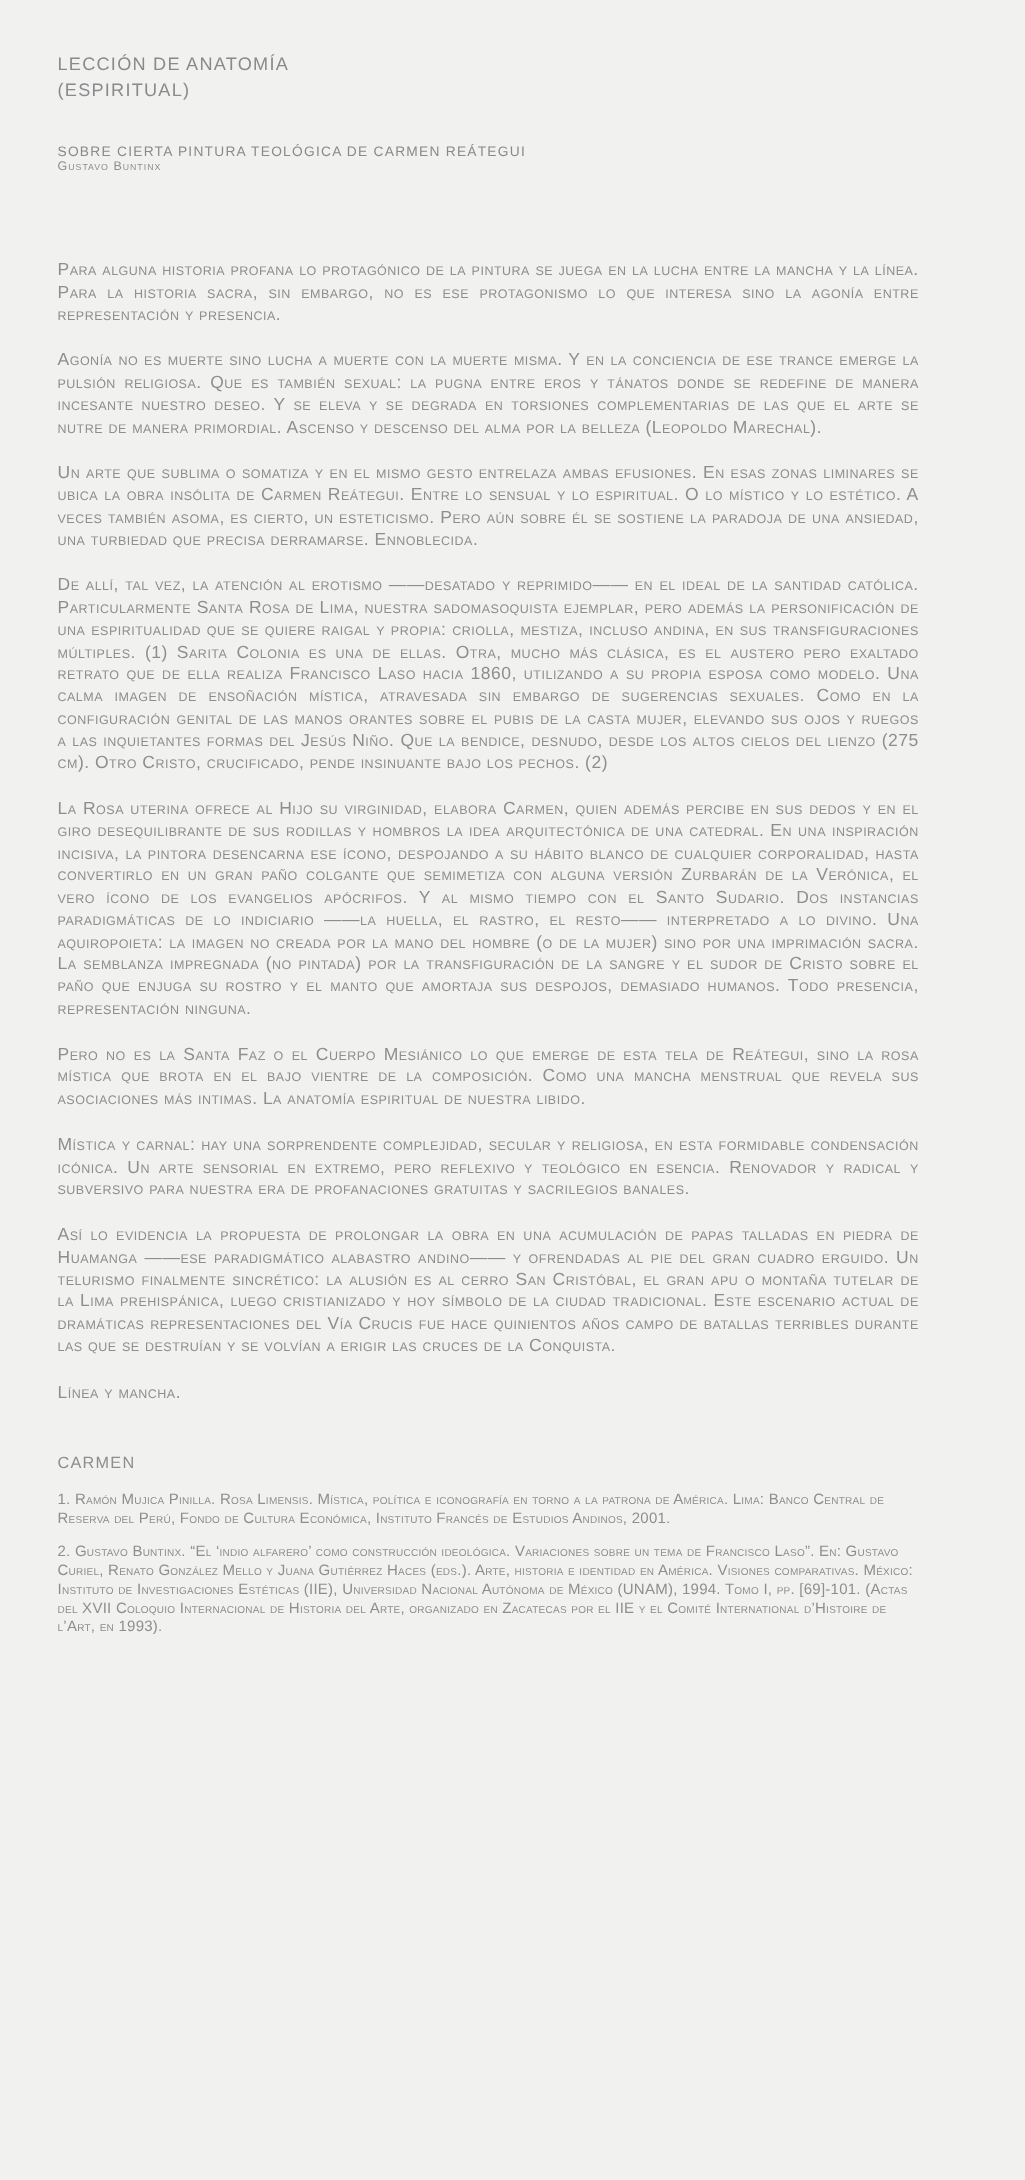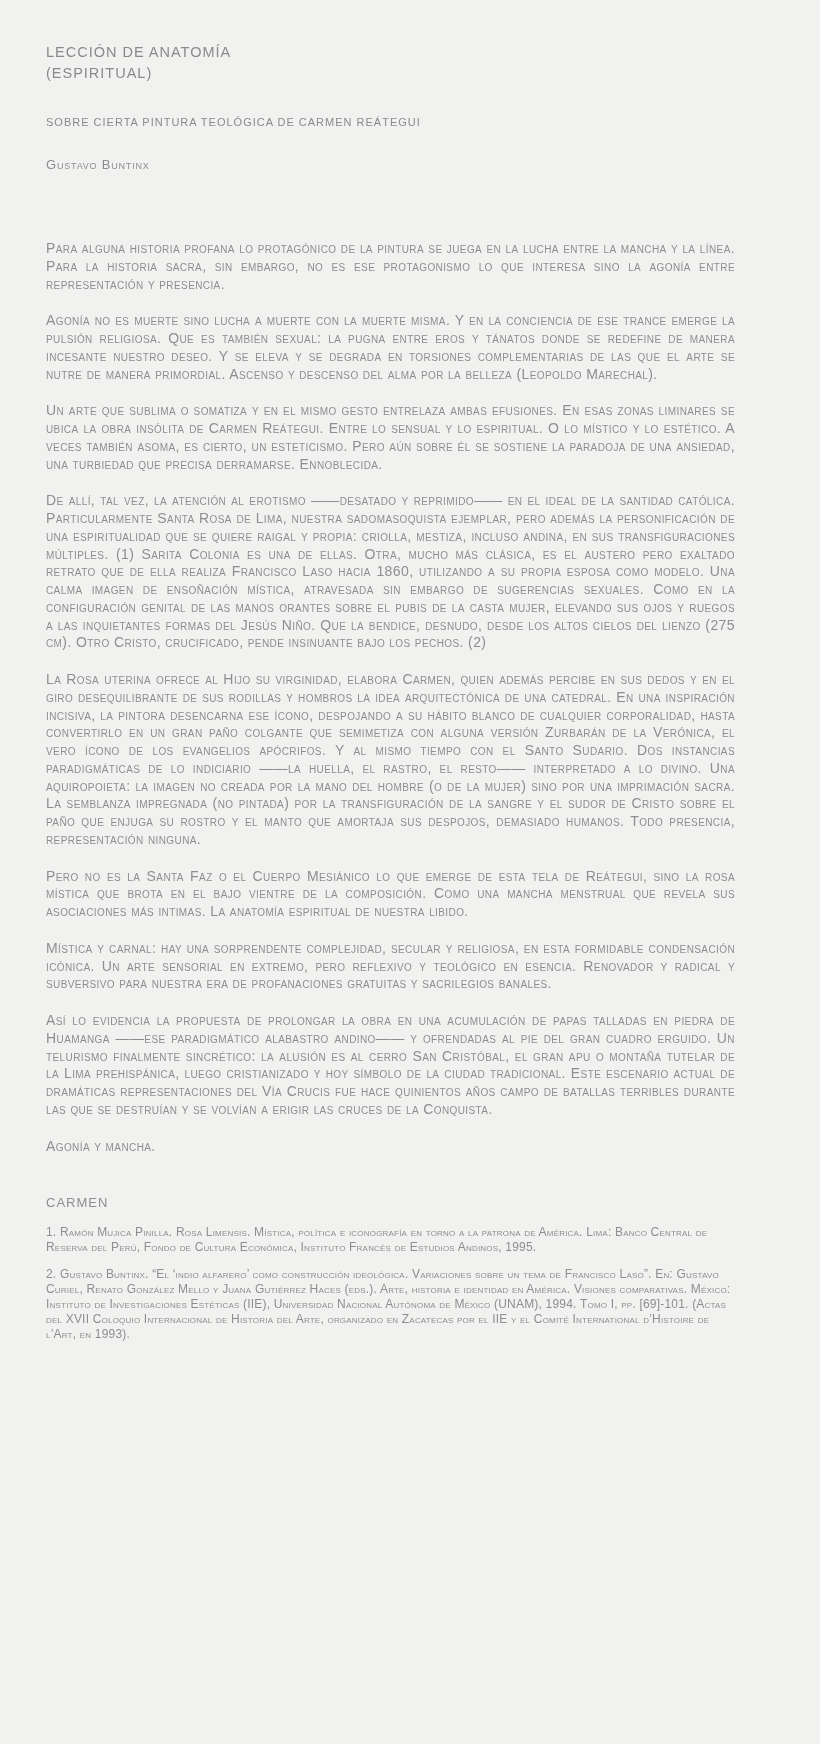--- a/index.html
+++ b/index.html
@@ -30,25 +30,24 @@
     font-weight:400;
     margin:0;
   }
   .subtitle{
     font-size:11px;
     letter-spacing:1px;
     color:var(--heading);
     margin-top:32px;
   }
   .author{
-    font-size:13px;
+    font-size:10px;
     font-variant:small-caps;
     letter-spacing:0.8px;
     color:var(--text);
-    margin-top:29px;
   }
   .article{
     margin-top:68px;
   }
   .article p{
     margin:0 0 19px 0;
     font-size:14px;
     line-height:17.75px;
     letter-spacing:0.4px;
     font-variant:small-caps;
@@ -90,22 +89,22 @@
 
   <main class="article">
     <p>Para alguna historia profana lo protagónico de la pintura se juega en la lucha entre la mancha y la línea. Para la historia sacra, sin embargo, no es ese protagonismo lo que interesa sino la agonía entre representación y presencia.</p>
     <p>Agonía no es muerte sino lucha a muerte con la muerte misma. Y en la conciencia de ese trance emerge la pulsión religiosa. Que es también sexual: la pugna entre eros y tánatos donde se redefine de manera incesante nuestro deseo. Y se eleva y se degrada en torsiones complementarias de las que el arte se nutre de manera primordial. Ascenso y descenso del alma por la belleza (Leopoldo Marechal).</p>
     <p>Un arte que sublima o somatiza y en el mismo gesto entrelaza ambas efusiones. En esas zonas liminares se ubica la obra insólita de Carmen Reátegui. Entre lo sensual y lo espiritual. O lo místico y lo estético. A veces también asoma, es cierto, un esteticismo. Pero aún sobre él se sostiene la paradoja de una ansiedad, una turbiedad que precisa derramarse. Ennoblecida.</p>
     <p>De allí, tal vez, la atención al erotismo ——desatado y reprimido—— en el ideal de la santidad católica. Particularmente Santa Rosa de Lima, nuestra sadomasoquista ejemplar, pero además la personificación de una espiritualidad que se quiere raigal y propia: criolla, mestiza, incluso andina, en sus transfiguraciones múltiples. (1) Sarita Colonia es una de ellas. Otra, mucho más clásica, es el austero pero exaltado retrato que de ella realiza Francisco Laso hacia 1860, utilizando a su propia esposa como modelo. Una calma imagen de ensoñación mística, atravesada sin embargo de sugerencias sexuales. Como en la configuración genital de las manos orantes sobre el pubis de la casta mujer, elevando sus ojos y ruegos a las inquietantes formas del Jesús Niño. Que la bendice, desnudo, desde los altos cielos del lienzo (275 cm). Otro Cristo, crucificado, pende insinuante bajo los pechos. (2)</p>
     <p>La Rosa uterina ofrece al Hijo su virginidad, elabora Carmen, quien además percibe en sus dedos y en el giro desequilibrante de sus rodillas y hombros la idea arquitectónica de una catedral. En una inspiración incisiva, la pintora desencarna ese ícono, despojando a su hábito blanco de cualquier corporalidad, hasta convertirlo en un gran paño colgante que semimetiza con alguna versión Zurbarán de la Verónica, el vero ícono de los evangelios apócrifos. Y al mismo tiempo con el Santo Sudario. Dos instancias paradigmáticas de lo indiciario ——la huella, el rastro, el resto—— interpretado a lo divino. Una aquiropoieta: la imagen no creada por la mano del hombre (o de la mujer) sino por una imprimación sacra. La semblanza impregnada (no pintada) por la transfiguración de la sangre y el sudor de Cristo sobre el paño que enjuga su rostro y el manto que amortaja sus despojos, demasiado humanos. Todo presencia, representación ninguna.</p>
     <p>Pero no es la Santa Faz o el Cuerpo Mesiánico lo que emerge de esta tela de Reátegui, sino la rosa mística que brota en el bajo vientre de la composición. Como una mancha menstrual que revela sus asociaciones más intimas. La anatomía espiritual de nuestra libido.</p>
     <p>Mística y carnal: hay una sorprendente complejidad, secular y religiosa, en esta formidable condensación icónica. Un arte sensorial en extremo, pero reflexivo y teológico en esencia. Renovador y radical y subversivo para nuestra era de profanaciones gratuitas y sacrilegios banales.</p>
     <p>Así lo evidencia la propuesta de prolongar la obra en una acumulación de papas talladas en piedra de Huamanga ——ese paradigmático alabastro andino—— y ofrendadas al pie del gran cuadro erguido. Un telurismo finalmente sincrético: la alusión es al cerro San Cristóbal, el gran apu o montaña tutelar de la Lima prehispánica, luego cristianizado y hoy símbolo de la ciudad tradicional. Este escenario actual de dramáticas representaciones del Vía Crucis fue hace quinientos años campo de batallas terribles durante las que se destruían y se volvían a erigir las cruces de la Conquista.</p>
-    <p>Agonía y mancha.</p>
+    <p>Línea y mancha.</p>
   </main>
 
   <section class="notes">
     <h2 class="notes-heading">CARMEN</h2>
-    <p>1. Ramón Mujica Pinilla. Rosa Limensis. Mística, política e iconografía en torno a la patrona de América. Lima: Banco Central de Reserva del Perú, Fondo de Cultura Económica, Instituto Francés de Estudios Andinos, 1995.</p>
+    <p>1. Ramón Mujica Pinilla. Rosa Limensis. Mística, política e iconografía en torno a la patrona de América. Lima: Banco Central de Reserva del Perú, Fondo de Cultura Económica, Instituto Francés de Estudios Andinos, 2001.</p>
     <p>2. Gustavo Buntinx. “El ‘indio alfarero’ como construcción ideológica. Variaciones sobre un tema de Francisco Laso”. En: Gustavo Curiel, Renato González Mello y Juana Gutiérrez Haces (eds.). Arte, historia e identidad en América. Visiones comparativas. México: Instituto de Investigaciones Estéticas (IIE), Universidad Nacional Autónoma de México (UNAM), 1994. Tomo I, pp. [69]-101. (Actas del XVII Coloquio Internacional de Historia del Arte, organizado en Zacatecas por el IIE y el Comité International d’Histoire de l’Art, en 1993).</p>
   </section>
 
 </div>
 
 </body></html>

